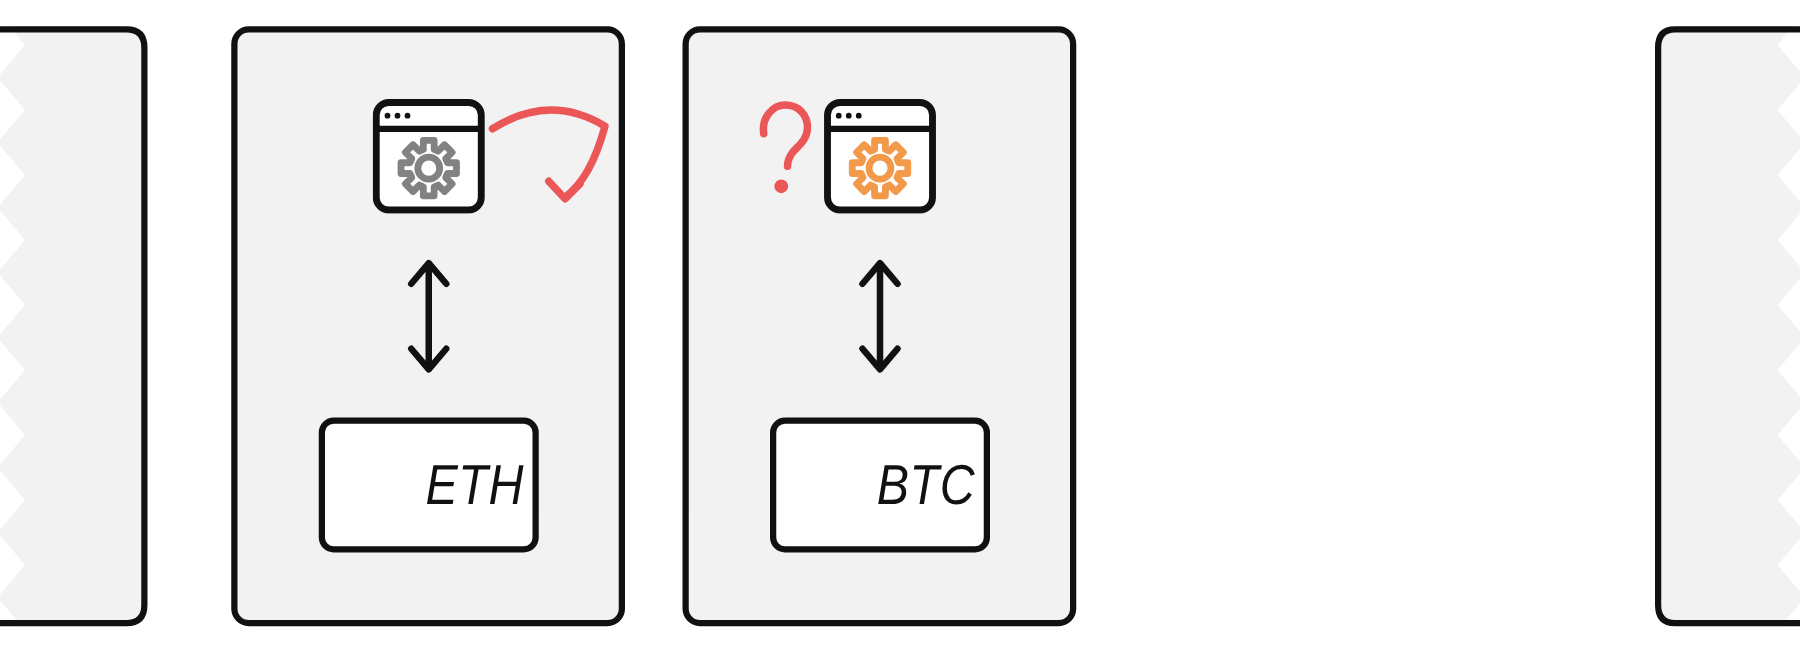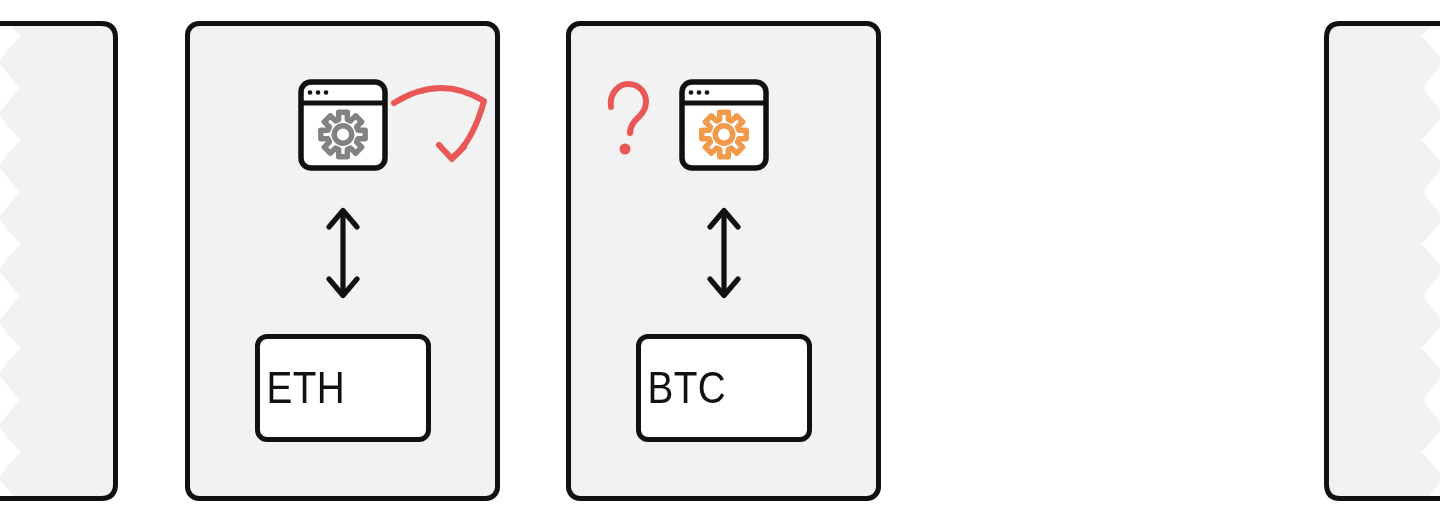--- a/index.html
+++ b/index.html
@@ -8,29 +8,29 @@
     overflow:hidden;font-family:"Liberation Sans",sans-serif;
   }
   .partial-card{position:absolute;top:0;}
   .partial-card.left{left:0;}
   .partial-card.right{left:1310px;}
   .card{
     position:absolute;top:21px;width:315px;height:480px;box-sizing:border-box;
     background:#F2F2F2;border:5px solid #111;border-radius:14px;
   }
   .card.c1{left:185px;}
-  .card.c2{left:566px;}
+  .card.c2{left:546px;}
   .card.c3{left:945px;}
   .browser-icon{position:absolute;top:53px;left:50%;margin-left:-45px;}
   .varrow{position:absolute;top:181px;left:50%;margin-left:-20px;}
   .token-box{
     position:absolute;top:308px;left:50%;margin-left:-88px;
     width:176px;height:108px;box-sizing:border-box;
     background:#ffffff;border:5px solid #111;border-radius:12px;
-    display:flex;align-items:center;justify-content:flex-start;
+    display:flex;align-items:center;justify-content:flex-end;font-style:italic;
   }
   .token-label{
     font-size:45px;color:#111;letter-spacing:.5px;
     transform:scaleX(.86);display:inline-block;font-weight:400;
   }
   .overlay{position:absolute;}
   .overlay.redo{left:388px;top:78px;}
   .overlay.qmark{left:600px;top:80px;}
 </style>
 </head>

